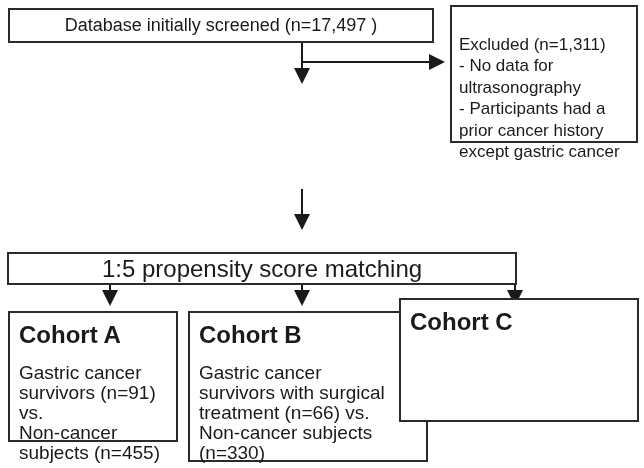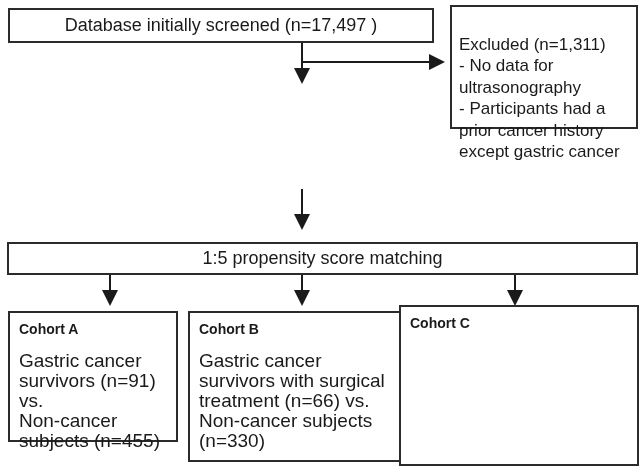--- a/index.html
+++ b/index.html
@@ -26,46 +26,46 @@
     display: flex;
     align-items: center;
     justify-content: center;
     text-align: left;
   }
   .box-screened {
     left: 8px; top: 8px; width: 426px; height: 35px;
     font-size: 18px;
   }
   .box-excluded {
-    left: 450px; top: 5px; width: 188px; height: 124px;
+    left: 450px; top: 5px; width: 188px; height: 138px;
     padding: 5px 7px;
     font-size: 17px;
     line-height: 21.5px;
     white-space: pre-line;
   }
   .box-before {
     left: 7px; top: 88px; width: 428px; height: 101px;
     padding-top: 6px;
     text-align: center;
     font-size: 18px;
     line-height: 22.5px;
     white-space: pre-line;
   }
   .box-psm {
-    left: 7px; top: 242px; width: 631px; height: 33px;
-    font-size: 18px;
+    left: 7px; top: 252px; width: 510px; height: 33px;
+    font-size: 24px;
   }
   .box-cohort {
     padding: 8px 9px;
   }
   .box-cohort-a { left: 8px;   top: 311px; width: 170px; height: 131px; }
   .box-cohort-b { left: 188px; top: 311px; width: 240px; height: 151px; }
-  .box-cohort-c { left: 399px; top: 305px; width: 240px; height: 161px; }
+  .box-cohort-c { left: 399px; top: 298px; width: 240px; height: 124px; }
   .cohort-title {
-    font-size: 14px;
+    font-size: 24px;
     font-weight: bold;
     margin-bottom: 14px;
   }
   .cohort-body {
     font-size: 19px;
     line-height: 20px;
     white-space: pre-line;
   }
   .arrows {
     position: absolute;

